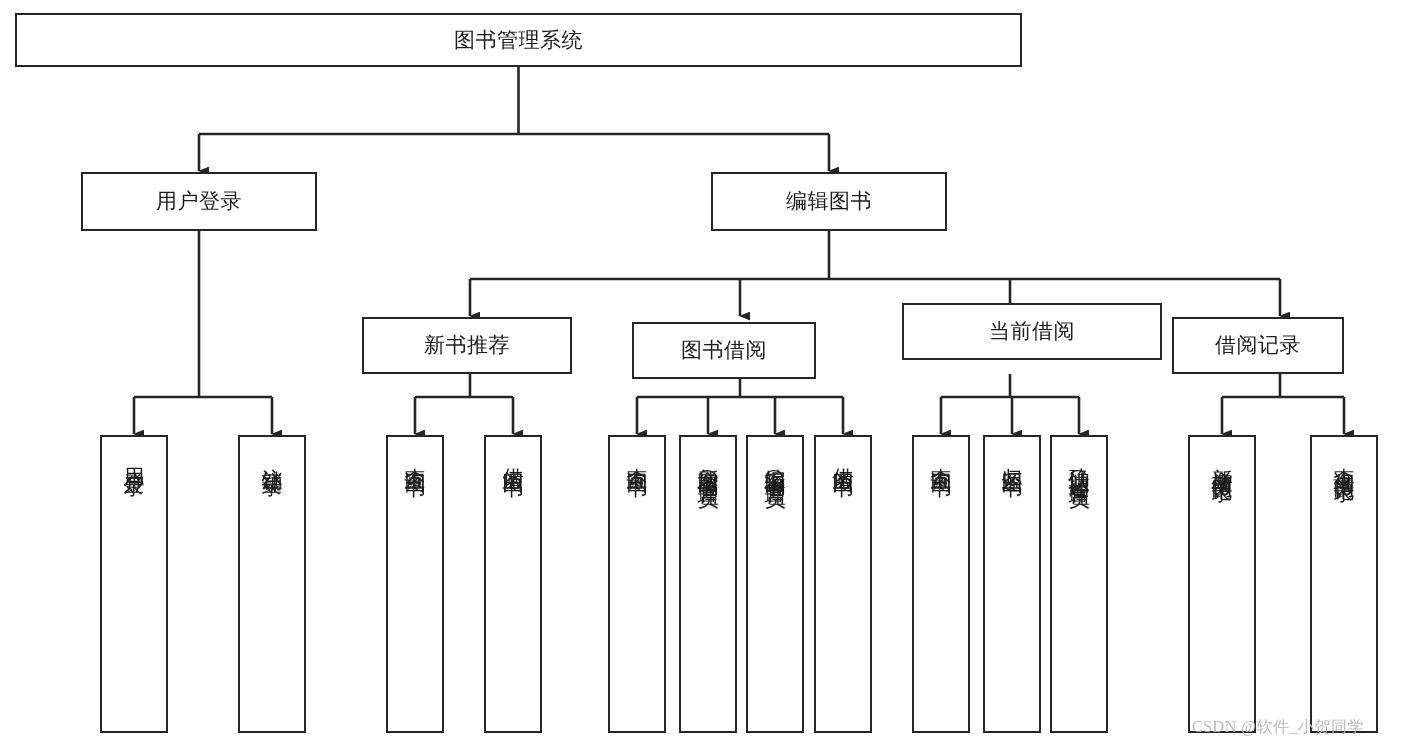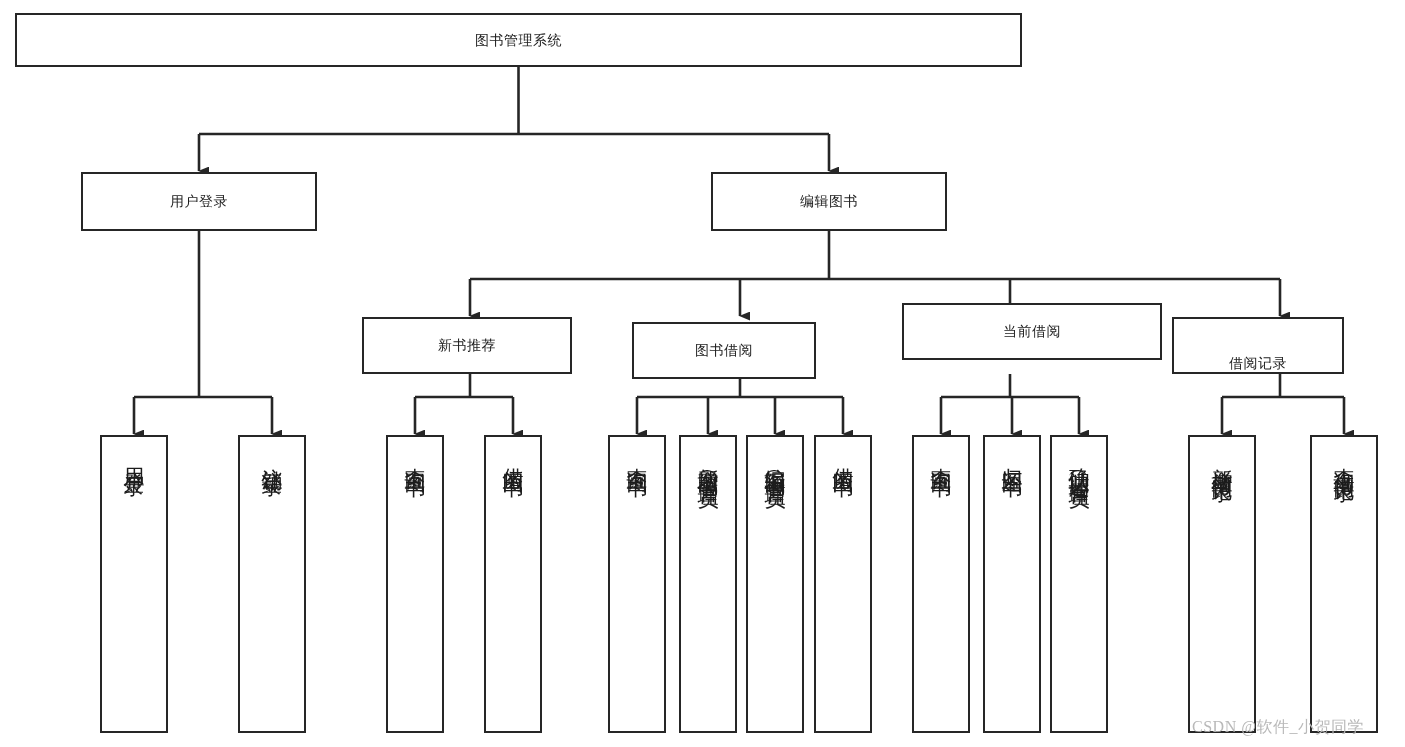--- a/index.html
+++ b/index.html
@@ -31,21 +31,21 @@
     position: absolute;
     box-sizing: border-box;
     background: #ffffff;
     border: 2.5px solid #262626;
     display: flex;
     align-items: center;
     justify-content: center;
     z-index: 3;
   }
   .node .label {
-    font-size: 14px;
+    font-size: 21px;
     line-height: 1.18;
     color: #1c1c1c;
     letter-spacing: 0.5px;
     text-align: center;
     white-space: pre-line;
   }
   .node.leaf {
     align-items: flex-start;
     padding-top: 14px;
   }
@@ -127,21 +127,21 @@
       </div>
       <div class="node" style="left: 362px; top: 317px; width: 210px; height: 57px;">
         <span class="label">新书推荐</span>
       </div>
       <div class="node" style="left: 632px; top: 322px; width: 184px; height: 57px;">
         <span class="label">图书借阅</span>
       </div>
       <div class="node" style="left: 902px; top: 303px; width: 260px; height: 57px;">
         <span class="label">当前借阅</span>
       </div>
-      <div class="node" style="left: 1172px; top: 317px; width: 172px; height: 57px; align-items: flex-end;">
+      <div class="node" style="left: 1172px; top: 317px; width: 172px; height: 57px;">
         <span class="label">借阅记录</span>
       </div>
       <div class="node leaf" style="left: 100px; top: 435px; width: 68px; height: 298px;">
         <span class="label">用户登录</span>
       </div>
       <div class="node leaf" style="left: 238px; top: 435px; width: 68px; height: 298px;">
         <span class="label">注销登录</span>
       </div>
       <div class="node leaf" style="left: 386px; top: 435px; width: 58px; height: 298px;">
         <span class="label">查询图书</span>

